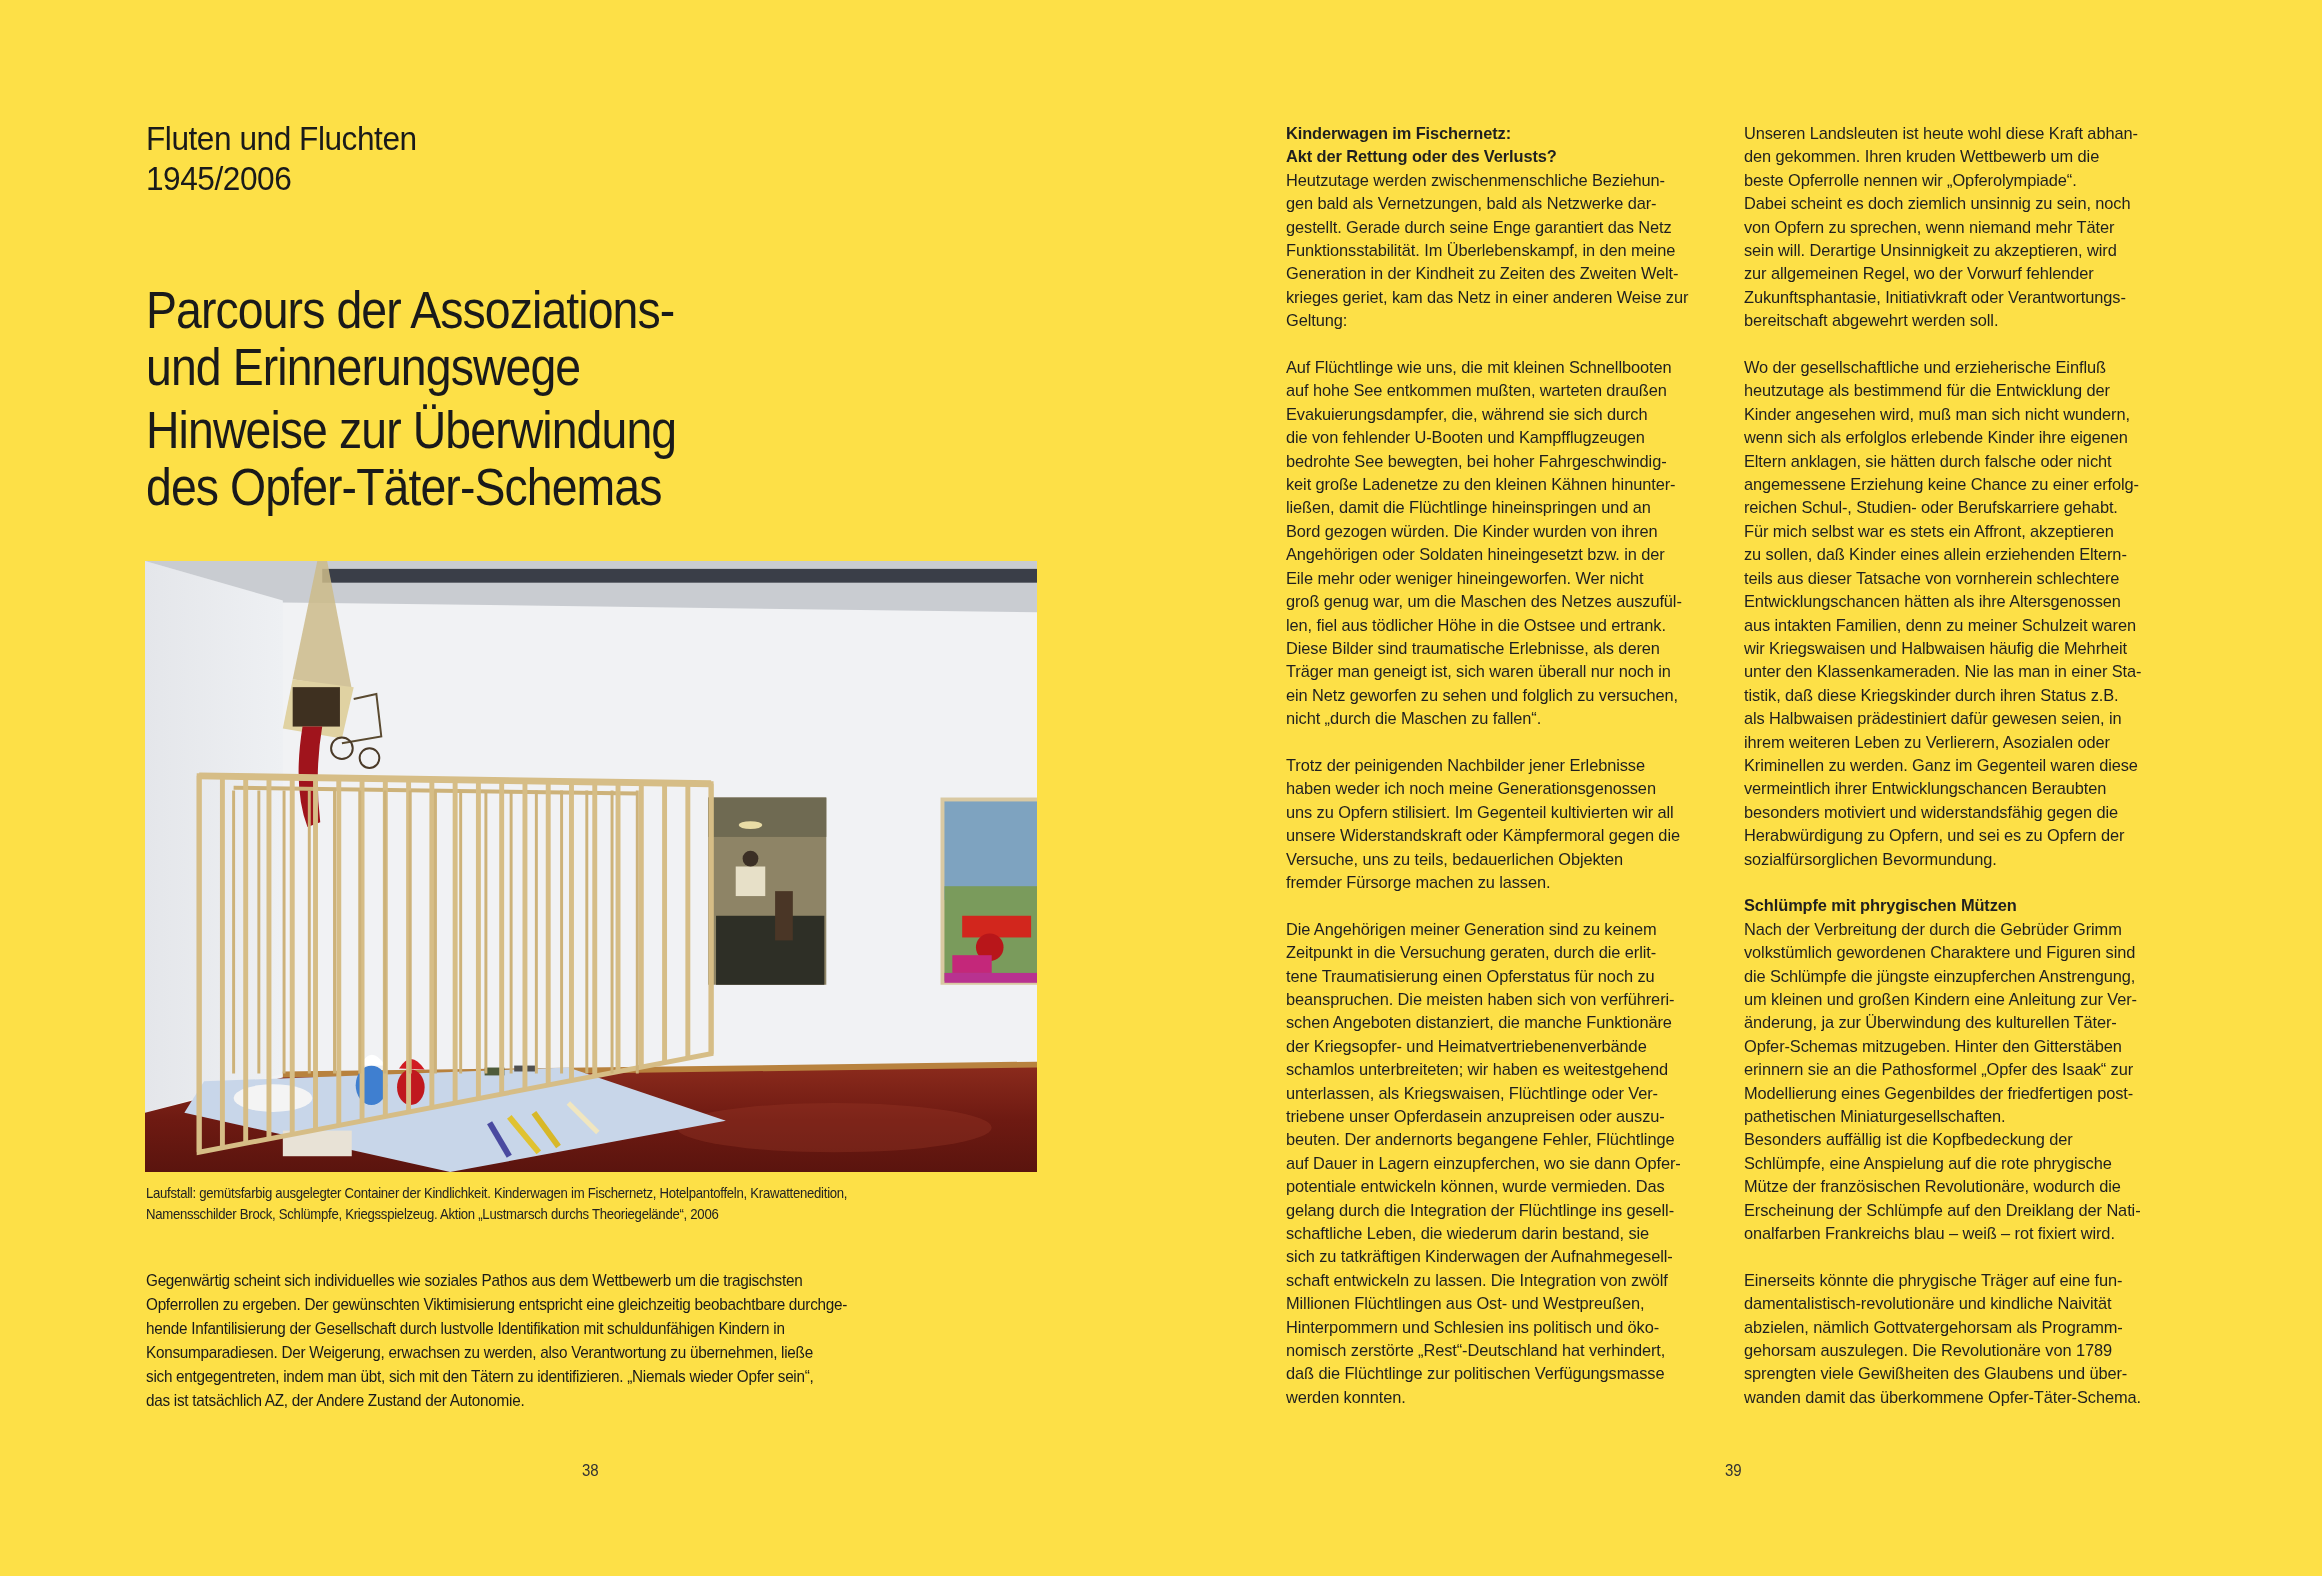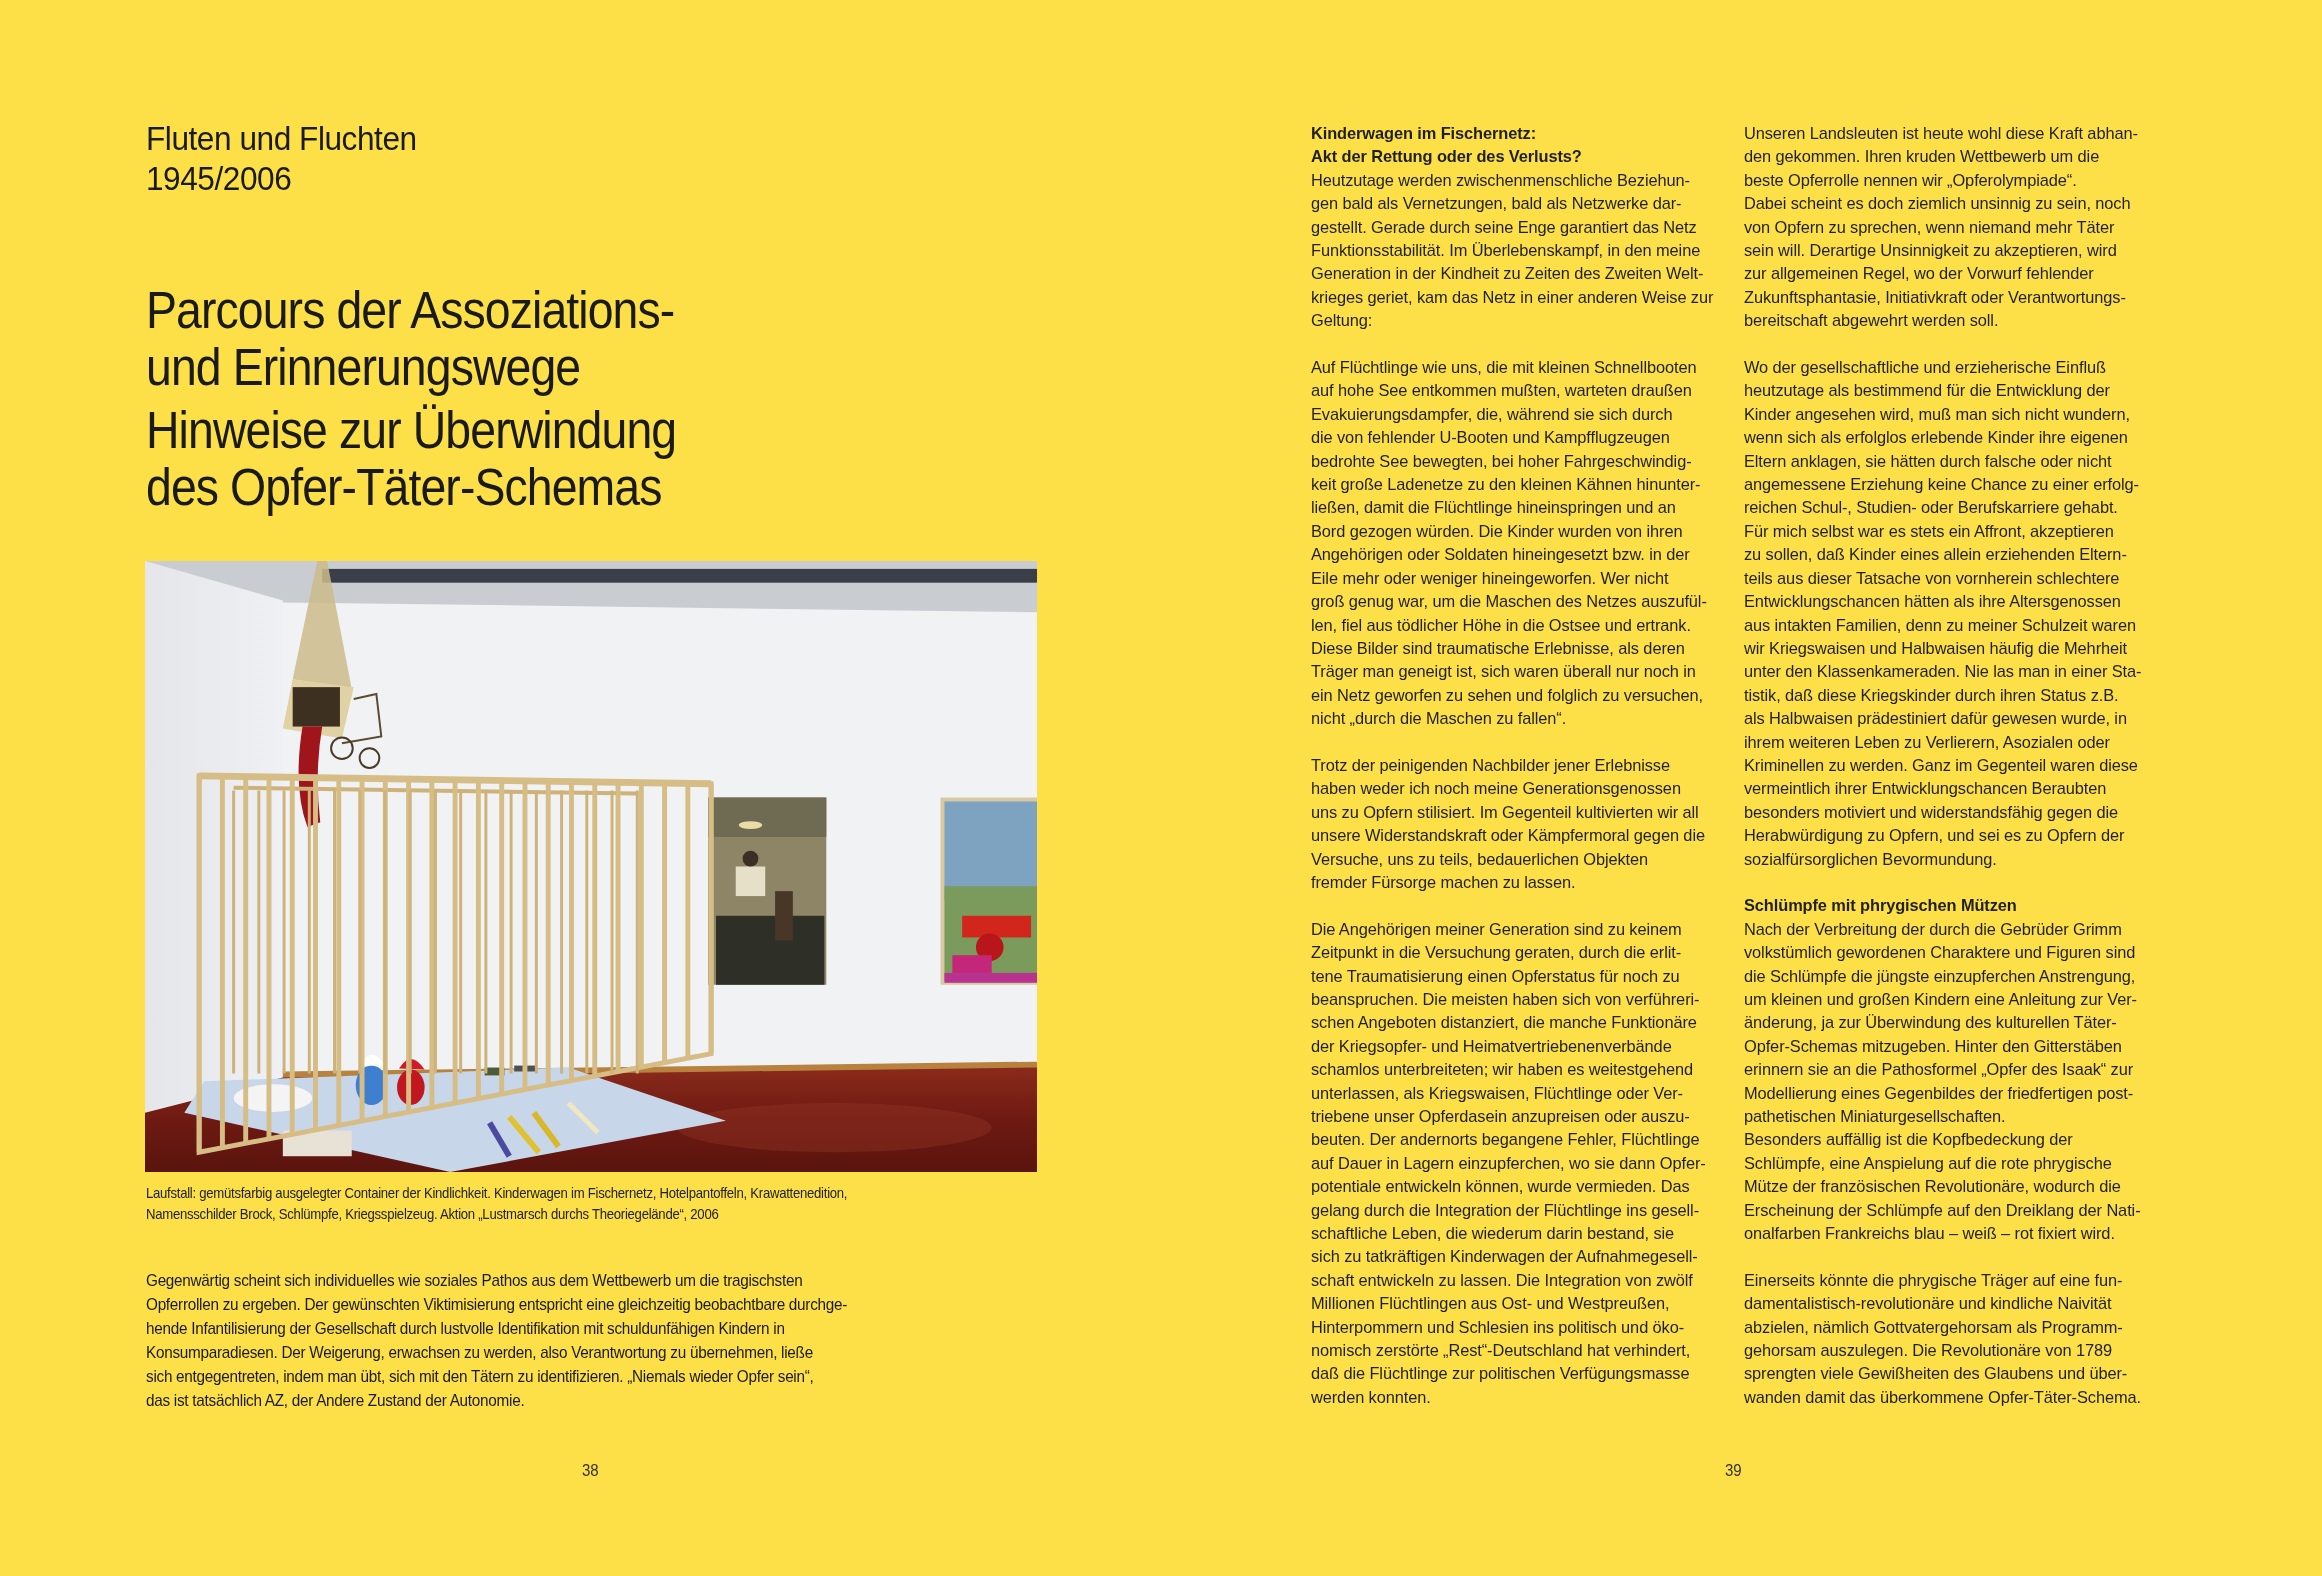--- a/index.html
+++ b/index.html
@@ -26,21 +26,21 @@
 
   .intro { position: absolute; left: 146px; top: 1269px; font-size: 17px; line-height: 24px;
            color: #1a1a1a; letter-spacing: -0.3px; transform: scaleX(0.9); transform-origin: left top; }
   .intro div { white-space: nowrap; }
 
   .pagenum { position: absolute; top: 1461px; font-size: 16.7px; color: #333; transform: scaleX(0.9); }
   .pagenum.left { left: 581px; }
   .pagenum.right { left: 1724px; }
 
   .col { position: absolute; top: 122px; font-size: 16.4px; line-height: 23.4px; color: #1f1f1f; letter-spacing: -0.1px; }
-  .col.a { left: 1286px; width: 453px; margin-left: 25px; }
+  .col.a { left: 1286px; width: 453px; }
   .col.b { left: 1744px; width: 463px; }
   .col .line { white-space: nowrap; }
   .col .head { font-weight: bold; }
   .col .gap { height: 23.4px; }
 </style>
 </head>
 <body>
 
 <div class="page left">
   <div class="series-title">
@@ -277,21 +277,21 @@
     <div class="line">angemessene Erziehung keine Chance zu einer erfolg-</div>
     <div class="line">reichen Schul-, Studien- oder Berufskarriere gehabt.</div>
     <div class="line">Für mich selbst war es stets ein Affront, akzeptieren</div>
     <div class="line">zu sollen, daß Kinder eines allein erziehenden Eltern-</div>
     <div class="line">teils aus dieser Tatsache von vornherein schlechtere</div>
     <div class="line">Entwicklungschancen hätten als ihre Altersgenossen</div>
     <div class="line">aus intakten Familien, denn zu meiner Schulzeit waren</div>
     <div class="line">wir Kriegswaisen und Halbwaisen häufig die Mehrheit</div>
     <div class="line">unter den Klassenkameraden. Nie las man in einer Sta-</div>
     <div class="line">tistik, daß diese Kriegskinder durch ihren Status z.B.</div>
-    <div class="line">als Halbwaisen prädestiniert dafür gewesen wurde, in</div>
+    <div class="line">als Halbwaisen prädestiniert dafür gewesen seien, in</div>
     <div class="line">ihrem weiteren Leben zu Verlierern, Asozialen oder</div>
     <div class="line">Kriminellen zu werden. Ganz im Gegenteil waren diese</div>
     <div class="line">vermeintlich ihrer Entwicklungschancen Beraubten</div>
     <div class="line">besonders motiviert und widerstandsfähig gegen die</div>
     <div class="line">Herabwürdigung zu Opfern, und sei es zu Opfern der</div>
     <div class="line">sozialfürsorglichen Bevormundung.</div>
     <div class="gap"></div>
     <div class="line head">Schlümpfe mit phrygischen Mützen</div>
     <div class="line">Nach der Verbreitung der durch die Gebrüder Grimm</div>
     <div class="line">volkstümlich gewordenen Charaktere und Figuren sind</div>

